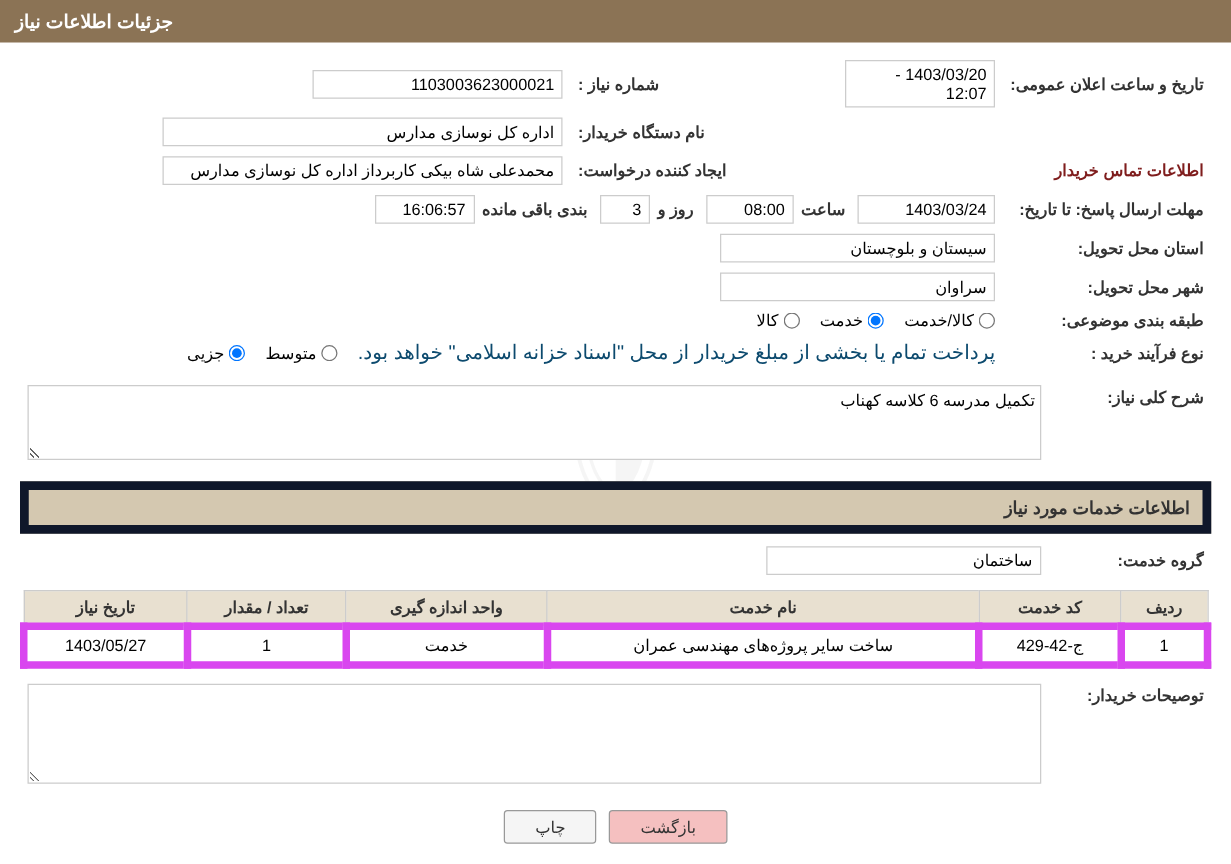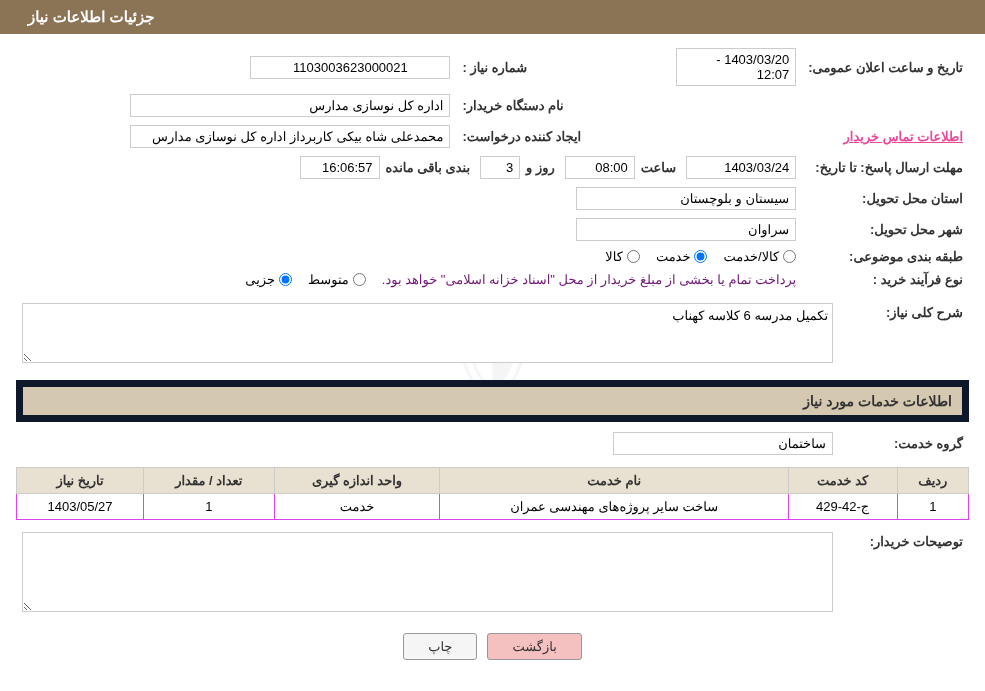--- a/index.html
+++ b/index.html
@@ -12,21 +12,21 @@
     .page-container {
       width: 985px;
       min-height: 691px;
       background: #fff;
       margin: 0 auto;
     }
     .header-bar {
       background: #8b7355;
       color: #fff;
       text-align: left;
-      padding: 8px 28px;
+      padding: 8px 12px;
       font-size: 15px;
       font-weight: bold;
     }
     .main-content {
       padding: 10px 16px;
     }
     .info-table {
       width: 100%;
       border-collapse: collapse;
       margin-bottom: 8px;
@@ -56,32 +56,31 @@
       width: 320px;
     }
     .input-medium {
       width: 220px;
     }
     .input-small {
       width: 120px;
     }
     .input-number-id {
       width: 200px;
-      text-align: center;
+      text-align: right;
       direction: ltr;
     }
     .date-time-row {
       display: flex;
       align-items: center;
       gap: 6px;
       flex-wrap: wrap;
     }
     .link-text {
-      color: #ec4899;
-      text-decoration: underline;
+      color: #7f1d1d;
       cursor: pointer;
     }
     .radio-group {
       display: flex;
       gap: 16px;
       align-items: center;
     }
     .radio-item {
       display: flex;
       align-items: center;
@@ -117,21 +116,21 @@
     }
     .service-table th {
       background: #e8e0d0;
       border: 1px solid #ccc;
       padding: 5px 8px;
       text-align: center;
       font-weight: bold;
       color: #333;
     }
     .service-table td {
-      border: 1px solid #d946ef;
+      border: 6px solid #d946ef;
       padding: 5px 8px;
       text-align: center;
       background: #fff;
     }
     .btn-row {
       text-align: center;
       margin-top: 14px;
       margin-bottom: 14px;
       display: flex;
       justify-content: center;
@@ -272,21 +271,21 @@
                 <span>کالا</span>
               </div>
             </div>
           </td>
         </tr>
 
         <tr>
           <td class="label-cell">نوع فرآیند خرید :</td>
           <td colspan="4">
             <div class="radio-group">
-              <span style="color:#701a75; font-size:13px;text-align:center;">پرداخت تمام یا بخشی از مبلغ خریدار از محل "اسناد خزانه اسلامی" خواهد بود.</span>
+              <span style="color:#0c4a6e; font-size:16px;text-align:center;">پرداخت تمام یا بخشی از مبلغ خریدار از محل "اسناد خزانه اسلامی" خواهد بود.</span>
               <div class="radio-item">
                 <input type="radio" name="nooe" style="">
                 <span>متوسط</span>
               </div>
               <div class="radio-item">
                 <input type="radio" name="nooe" checked="" style="">
                 <span>جزیی</span>
               </div>
             </div>
           </td>

